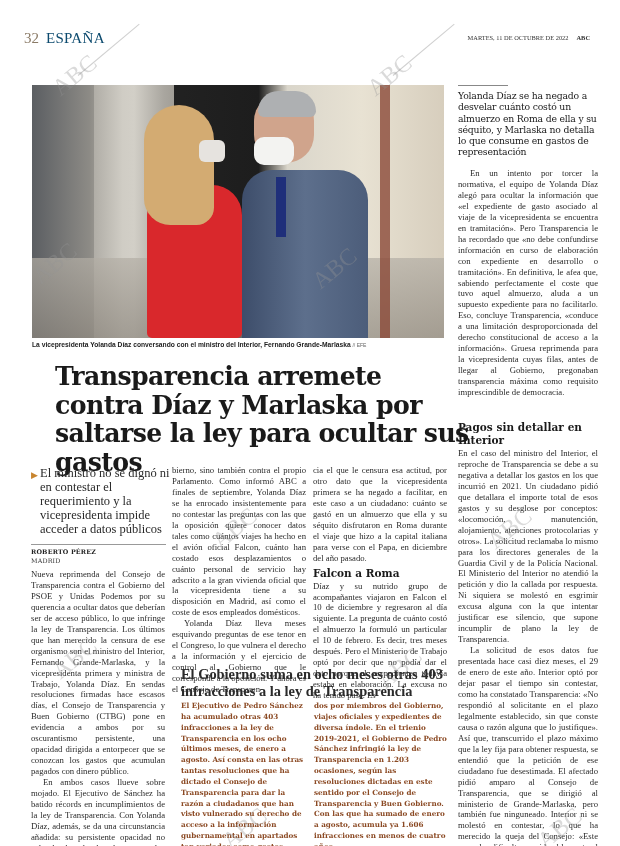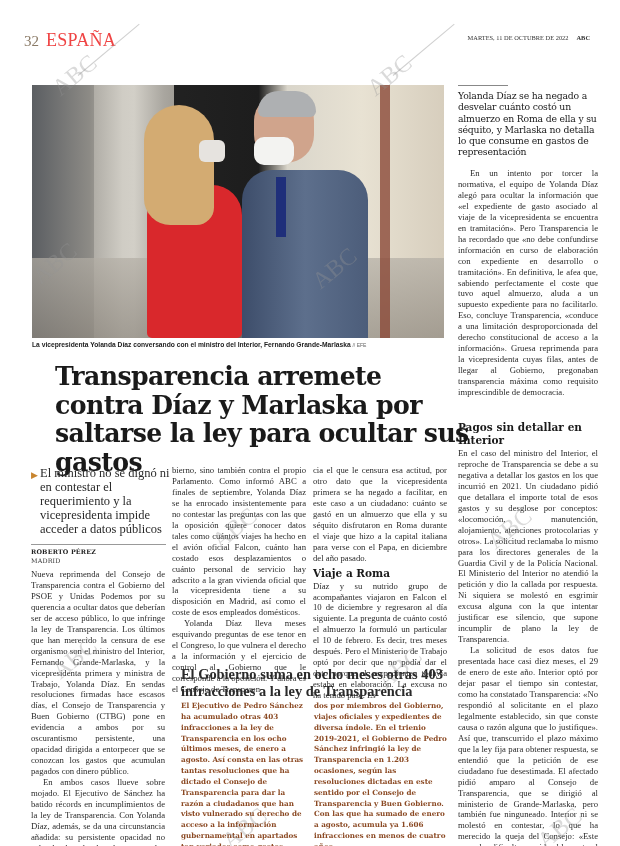--- a/index.html
+++ b/index.html
@@ -1,21 +1,21 @@
 <!DOCTYPE html>
 <html><head>
 <meta charset="utf-8">
 <style>
   * { box-sizing: border-box; margin: 0; padding: 0; }
   html, body { width: 620px; height: 846px; background: #ffffff; overflow: hidden; }
   body { position: relative; font-family: "DejaVu Serif", serif; color: #1c1c1c; }
 
   .header-left { position: absolute; left: 24px; top: 30px; display: flex; align-items: baseline; gap: 7px; }
   .page-num { font-family: "Liberation Serif", serif; font-size: 15px; color: #8a7a66; }
-  .section-name { font-family: "Liberation Serif", serif; font-size: 18px; color: #ef4444; letter-spacing: 0.3px; text-align: right; }
+  .section-name { font-family: "Liberation Serif", serif; font-size: 15px; color: #0c4a6e; letter-spacing: 0.3px; text-align: right; }
   .header-right { position: absolute; right: 30px; top: 34px; font-family: "Liberation Serif", serif; font-size: 6.4px; color: #333; display: flex; gap: 8px; }
   .header-right .brand { font-weight: bold; }
 
   .photo { position: absolute; left: 32px; top: 85px; width: 412px; height: 253px; overflow: hidden;
            background: linear-gradient(90deg, #5b5e62 0%, #8d8b86 14%, #c9c5bb 22%, #222 32%, #1d1d1d 55%, #dad6cb 62%, #e8e2d3 80%, #d7cebd 100%); }
   .photo .pillar { position: absolute; left: 62px; top: 0; width: 80px; height: 253px; background: linear-gradient(90deg, #b5b2ab, #dcd9d1, #b8b4ac); opacity: .85; }
   .photo .floor { position: absolute; left: 0; bottom: 0; width: 100%; height: 80px; background: linear-gradient(180deg, #b3aea5, #8d877e); opacity: .7; }
   .photo .pipe { position: absolute; left: 348px; top: 0; width: 10px; height: 253px; background: #8b4a38; opacity: .8; }
   .photo .woman-hair { position: absolute; left: 112px; top: 20px; width: 70px; height: 120px; border-radius: 40px 40px 20px 30px; background: #d3ab72; }
   .photo .woman-body { position: absolute; left: 115px; top: 100px; width: 95px; height: 153px; border-radius: 30px 30px 5px 5px; background: #d9282c; }
@@ -104,21 +104,21 @@
   <p class="ind">En ambos casos llueve sobre mojado. El Ejecutivo de Sánchez ha batido récords en incumplimientos de la ley de Transparencia. Con Yolanda Díaz, además, se da una circunstancia añadida: su persistente opacidad no solo la ha desplegado contra los ciudadanos que hacen uso de su derecho constitucional a conocer la gestión del Go-</p>
 </div>
 
 <div class="body-col col2">
   <p>bierno, sino también contra el propio Parlamento. Como informó ABC a finales de septiembre, Yolanda Díaz se ha enrocado insistentemente para no contestar las preguntas con las que la oposición quiere conocer datos tales como cuántos viajes ha hecho en el avión oficial Falcon, cuánto han costado esos desplazamientos o cuánto personal de servicio hay adscrito a la gran vivienda oficial que la vicepresidenta tiene a su disposición en Madrid, así como el coste de esos empleados domésticos.</p>
   <p class="ind">Yolanda Díaz lleva meses esquivando preguntas de ese tenor en el Congreso, lo que vulnera el derecho a la información y el ejercicio de control al Gobierno que le corresponde a la oposición. Y ahora es el Consejo de Transparen-</p>
 </div>
 
 <div class="body-col col3">
   <p>cia el que le censura esa actitud, por otro dato que la vicepresidenta primera se ha negado a facilitar, en este caso a un ciudadano: cuánto se gastó en un almuerzo que ella y su séquito disfrutaron en Roma durante el viaje que hizo a la capital italiana para verse con el Papa, en diciembre del año pasado.</p>
-  <h3 class="col-heading">Viaje a Roma</h3>
+  <h3 class="col-heading">Falcon a Roma</h3>
   <p>Díaz y su nutrido grupo de acompañantes viajaron en Falcon el 10 de diciembre y regresaron al día siguiente. La pregunta de cuánto costó el almuerzo la formuló un particular el 10 de febrero. Es decir, tres meses después. Pero el Ministerio de Trabajo optó por decir que no podía dar el dato porque el «expediente» todavía estaba en elaboración. La excusa no ha tenido pase. Es-</p>
 </div>
 
 <div class="sidebar-rule"></div>
 <div class="sidebar-deck">Yolanda Díaz se ha negado a desvelar cuánto costó un almuerzo en Roma de ella y su séquito, y Marlaska no detalla lo que consume en gastos de representación</div>
 
 <div class="body-col col4">
   <p class="ind">En un intento por torcer la normativa, el equipo de Yolanda Díaz alegó para ocultar la información que «el expediente de gasto asociado al viaje de la vicepresidenta se encuentra en tramitación». Pero Transparencia le ha recordado que «no debe confundirse información en curso de elaboración con expediente en desarrollo o tramitación». En definitiva, le afea que, sabiendo perfectamente el coste que tuvo aquel almuerzo, aluda a un supuesto expediente para no facilitarlo. Eso, concluye Transparencia, «conduce a una limitación desproporcionada del derecho constitucional de acceso a la información». Gruesa reprimenda para la vicepresidenta cuyas filas, antes de llegar al Gobierno, pregonaban transparencia máxima como requisito imprescindible de democracia.</p>
 </div>
 <div class="body-col col4b">

